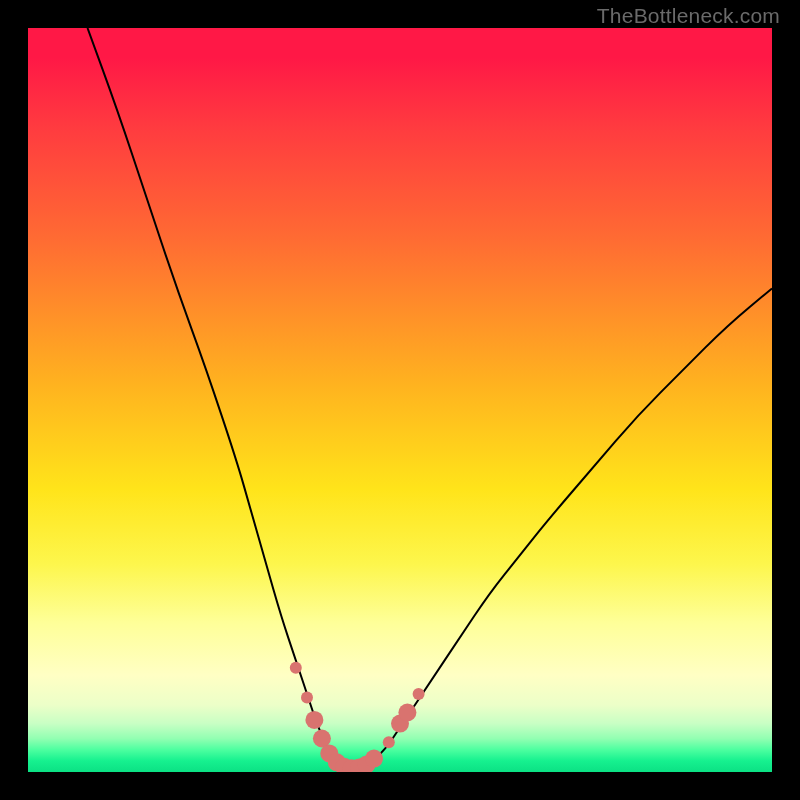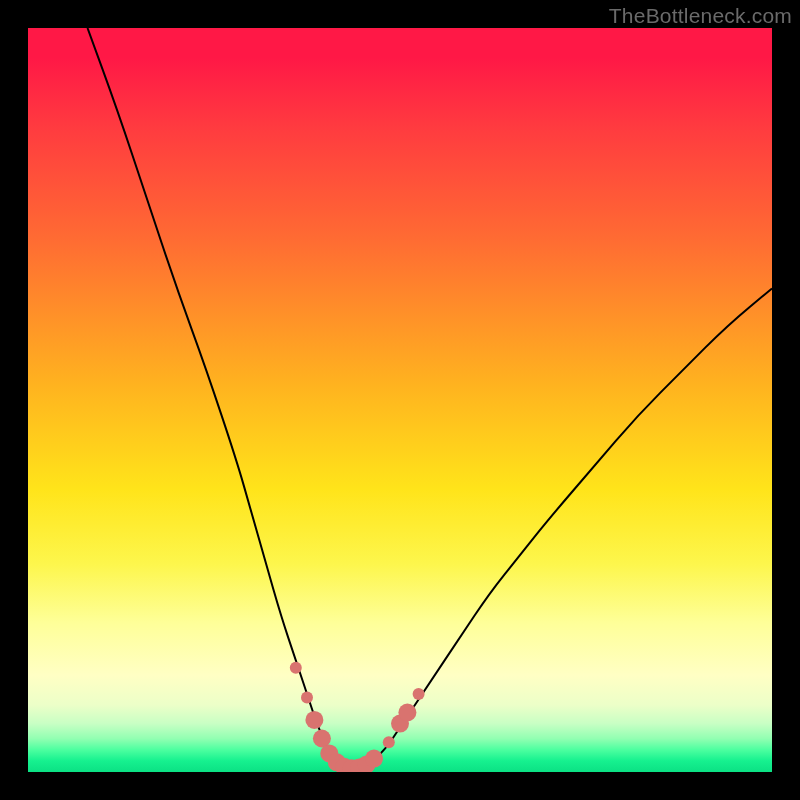--- a/index.html
+++ b/index.html
@@ -40,21 +40,21 @@
         #c8ffc4 93.5%,
         #92ffb2 95.5%,
         #4dffa0 97%,
         #16f18f 98.5%,
         #0be184 100%
       );
   }
   .watermark {
     position: absolute;
     top: 4px;
-    right: 8px;
+    right: 20px;
     color: #6a6a6a;
     font-size: 21px;
     font-weight: 500;
     letter-spacing: 0.2px;
   }
   svg.curve {
     position: absolute;
     left: 0;
     top: 0;
     width: 744px;

